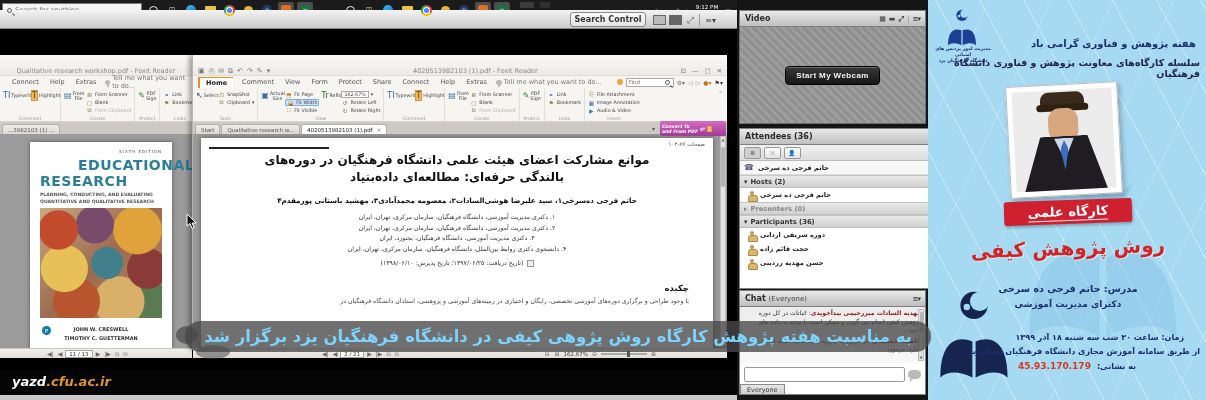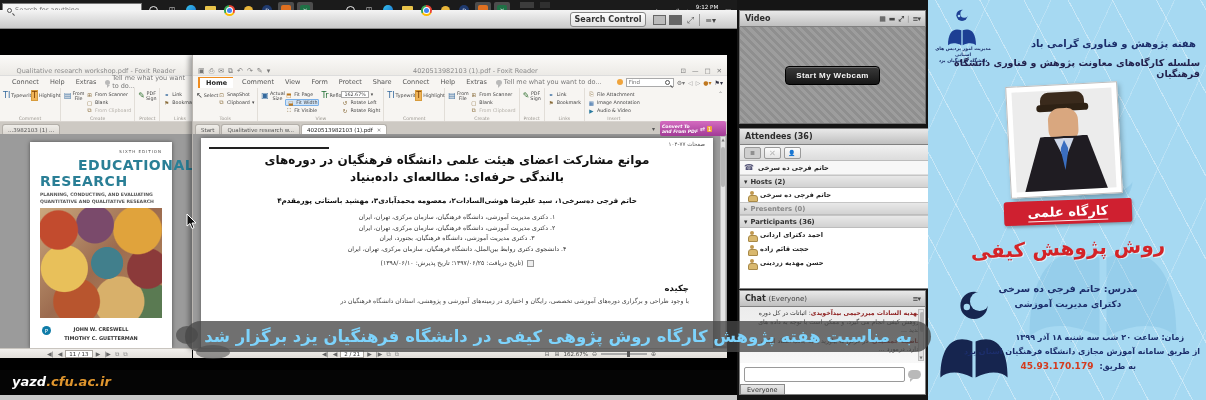--- a/index.html
+++ b/index.html
@@ -621,21 +621,21 @@
         <div class="sect" style="color:#888;">
             <span>▸</span>
             <span>Presenters (0)</span>
           </div>
         <div class="sect">
             <span>▾</span>
             <span>Participants (36)</span>
           </div>
         <div class="att-row">
           <span class="person"></span>
-          <span class="rtl">احمد دکترای اردانی</span>
+          <span class="rtl">دوره شریفی اردانی</span>
         </div>
         <div class="att-row">
           <span class="person"></span>
           <span class="rtl">حجت قائم زاده</span>
           <span class="mic-off"></span>
         </div>
         <div class="att-row">
           <span class="person"></span>
           <span class="rtl">حسن مهدیه زردینی</span>
         </div>
@@ -718,21 +718,21 @@
       <circle cx="50" cy="28" r="17" fill="#16254f"></circle>
         <circle cx="57" cy="23" r="12" fill="#a6d9f2"></circle>
         <circle cx="41" cy="30" r="4" fill="#a6d9f2"></circle>
       <path d="M8,118 C8,76 26,64 48,73 L48,118 C30,109 16,111 8,118 Z" fill="#16254f"></path>
       <path d="M92,118 C92,76 74,64 52,73 L52,118 C70,109 84,111 92,118 Z" fill="#16254f"></path>
     </svg>
 
     <div class="abs rtl navy p-small" style="right:22px;top:333px;">زمان: ساعت ۲۰ شب سه شنبه ۱۸ آذر ۱۳۹۹</div>
     <div class="abs rtl navy p-small" style="right:6px;top:347px;">از طریق سامانه آموزش مجازی دانشگاه فرهنگیان استان یزد</div>
     <div class="abs rtl" style="right:70px;top:361px;display:flex;gap:6px;align-items:center;">
-      <span class="navy p-small">به طریق:</span>
+      <span class="navy p-small">به نشانی:</span>
       <span class="ipred" dir="ltr">45.93.170.179</span>
     </div>
   </div>
 
   <div class="abs caption-blob1"></div>
   <div class="abs caption-blob2"></div>
   <div class="abs caption">
     <span>به مناسبت هفته پژوهش کارگاه روش پژوهی کیفی در دانشگاه فرهنگیان یزد برگزار شد</span>
   </div>
 

